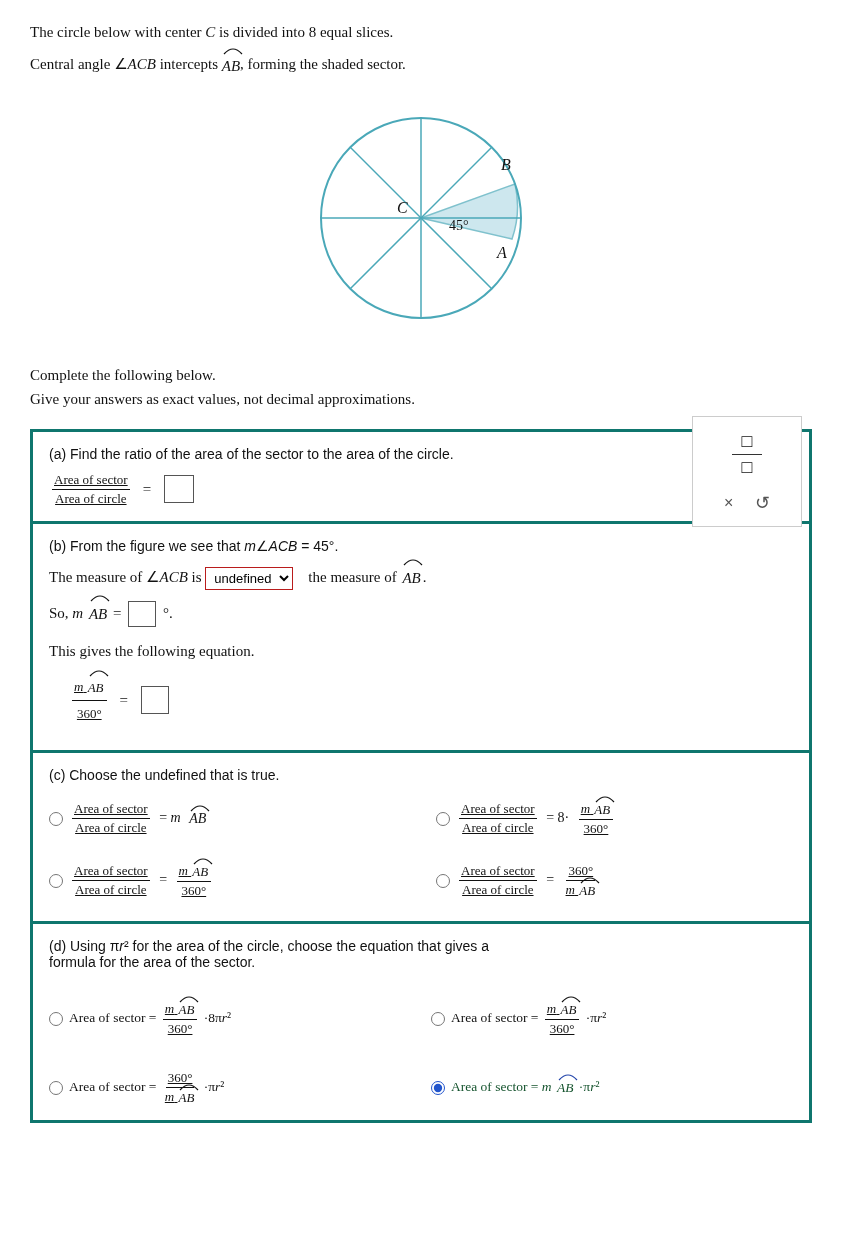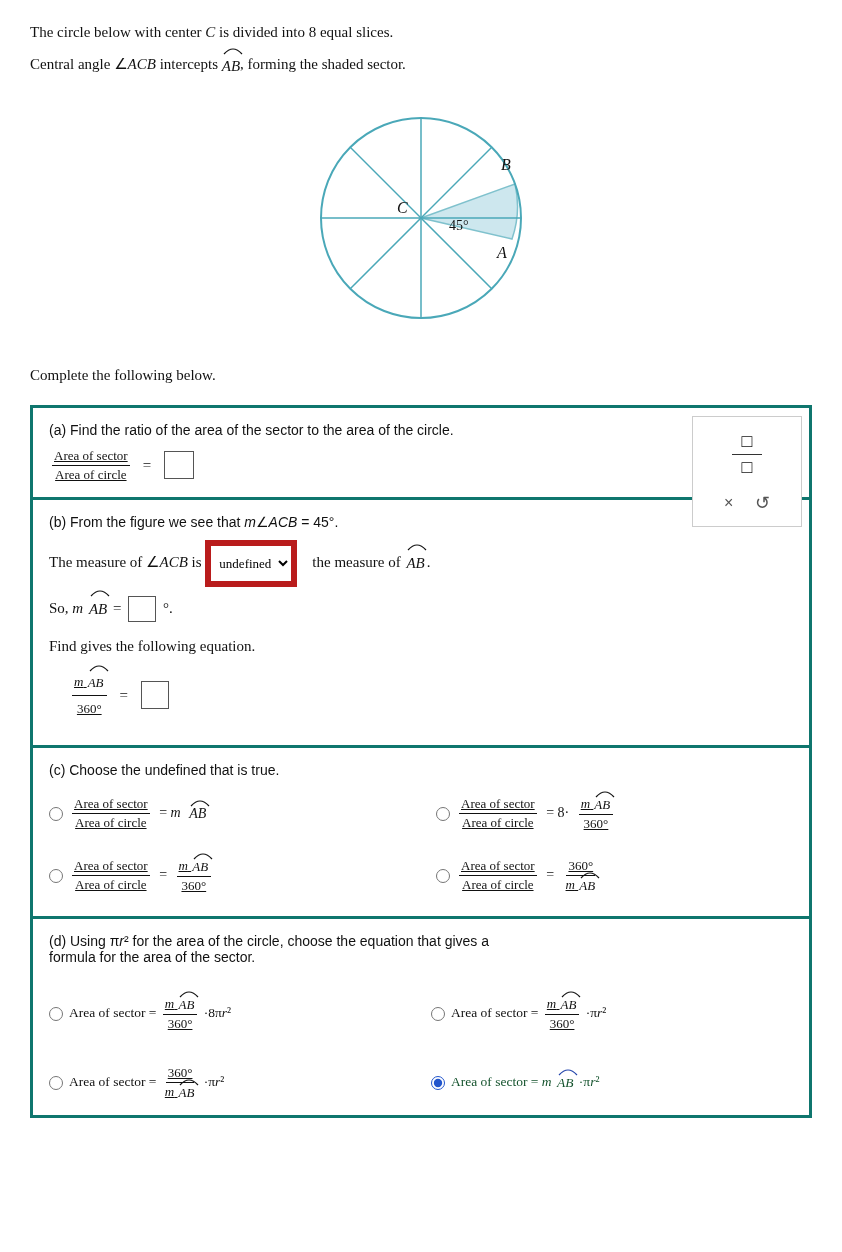--- a/index.html
+++ b/index.html
@@ -54,24 +54,24 @@
     .part-a {
       display: flex;
       align-items: center;
       margin-top: 8px;
       gap: 6px;
     }
     .part-b-content {
       line-height: 1.8;
     }
     .dropdown-select {
-      font-family: Liberation Serif, serif;
+      font-family: Liberation Sans, sans-serif;
       font-size: 13px;
-      border: 6px solid #b91c1c;
-      padding: 9px 4px;
+      border: 1px solid #b91c1c;
+      padding: 2px 4px;
       background: #fff;
       cursor: pointer;
       vertical-align: middle;
     }
     .inline-frac {
       display: inline-flex;
       flex-direction: column;
       align-items: center;
       vertical-align: middle;
       margin: 0 3px;
@@ -182,20 +182,21 @@
       <text x="200" y="72" font-style="italic" font-size="16" fill="#111" font-family="Georgia">B</text>
 
       <text x="196" y="160" font-style="italic" font-size="16" fill="#111" font-family="Georgia">A</text>
 
       <text x="148" y="132" font-size="14" fill="#111" font-family="Georgia">45°</text>
     </svg>
   </div>
 
   <div class="instructions">
     <p>Complete the following below.</p>
+    <p>Give your answers as exact values, not decimal approximations.</p>
   </div>
 
   <div class="section-box">
     <p class="section-label">(a) Find the ratio of the area of the sector to the area of the circle.</p>
     <div class="part-a">
       <div class="inline-frac">
         <div class="num">Area of sector</div>
         <div class="den">Area of circle</div>
       </div>
       <span class="equals">=</span>
@@ -231,21 +232,21 @@
           <svg width="22" height="10" style="position:absolute;top:-8px;left:0;" viewBox="0 0 22 10">
             <path d="M2,8 Q11,-2 20,8" stroke="#111" stroke-width="1.2" fill="none"></path>
           </svg>
           <span class="italic">AB</span>
         </span>
         =
         <input type="text" class="answer-box" value="" style="border: 1.5px solid rgb(85, 85, 85); width: 28px; height: 26px; text-align: center; font-size: 14px; vertical-align: middle;">
         °.
       </p>
 
-      <p style="margin:10px 0 6px 0;">Find gives the following equation.</p>
+      <p style="margin:10px 0 6px 0;">This gives the following equation.</p>
 
       <div class="equation-line">
         <div class="inline-frac">
           <div class="num">
             <span class="italic">m</span>
             <span style="display:inline-block;vertical-align:middle;position:relative;margin:0 1px;">
               <svg width="22" height="10" style="position:absolute;top:-8px;left:0;" viewBox="0 0 22 10">
                 <path d="M2,8 Q11,-2 20,8" stroke="#111" stroke-width="1.2" fill="none"></path>
               </svg>
               <span class="italic">AB</span>

